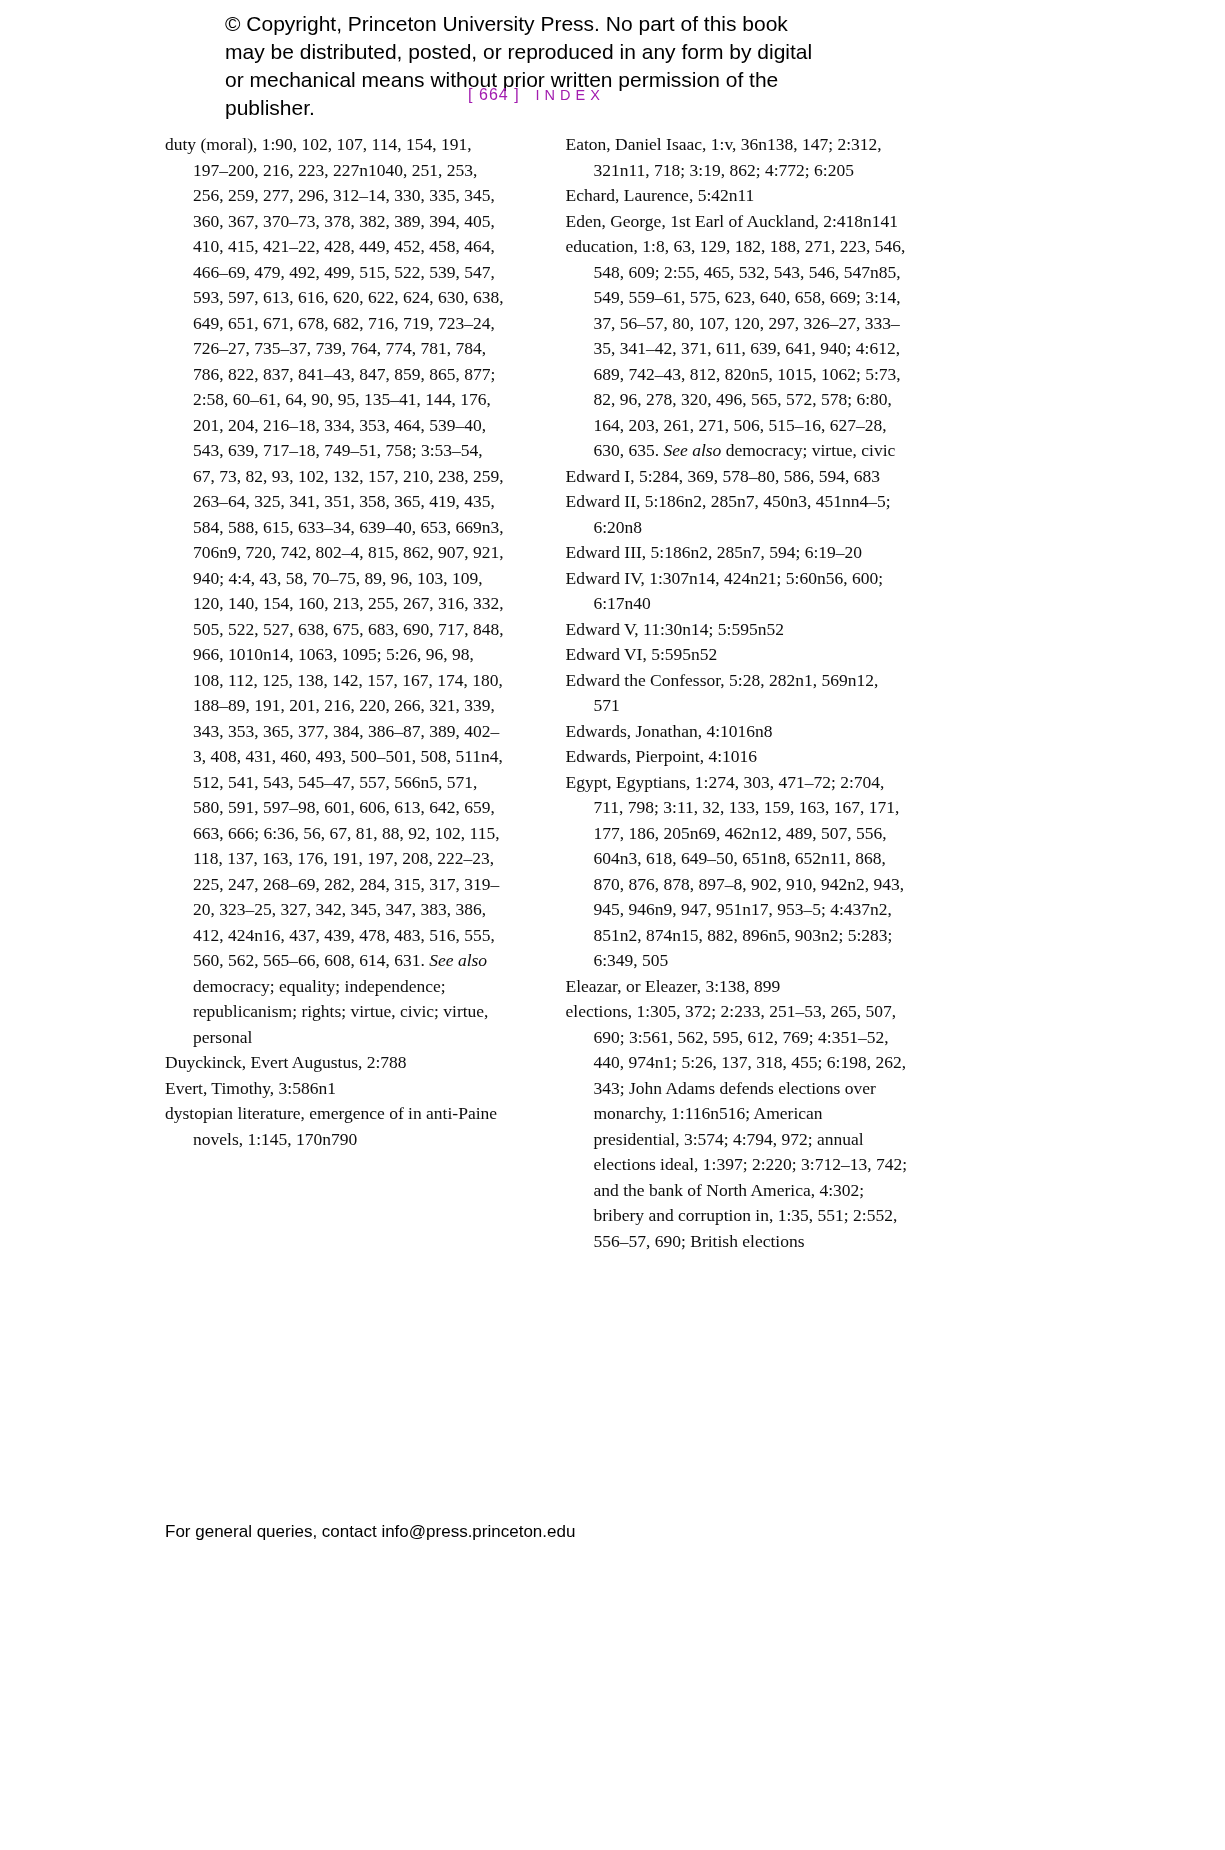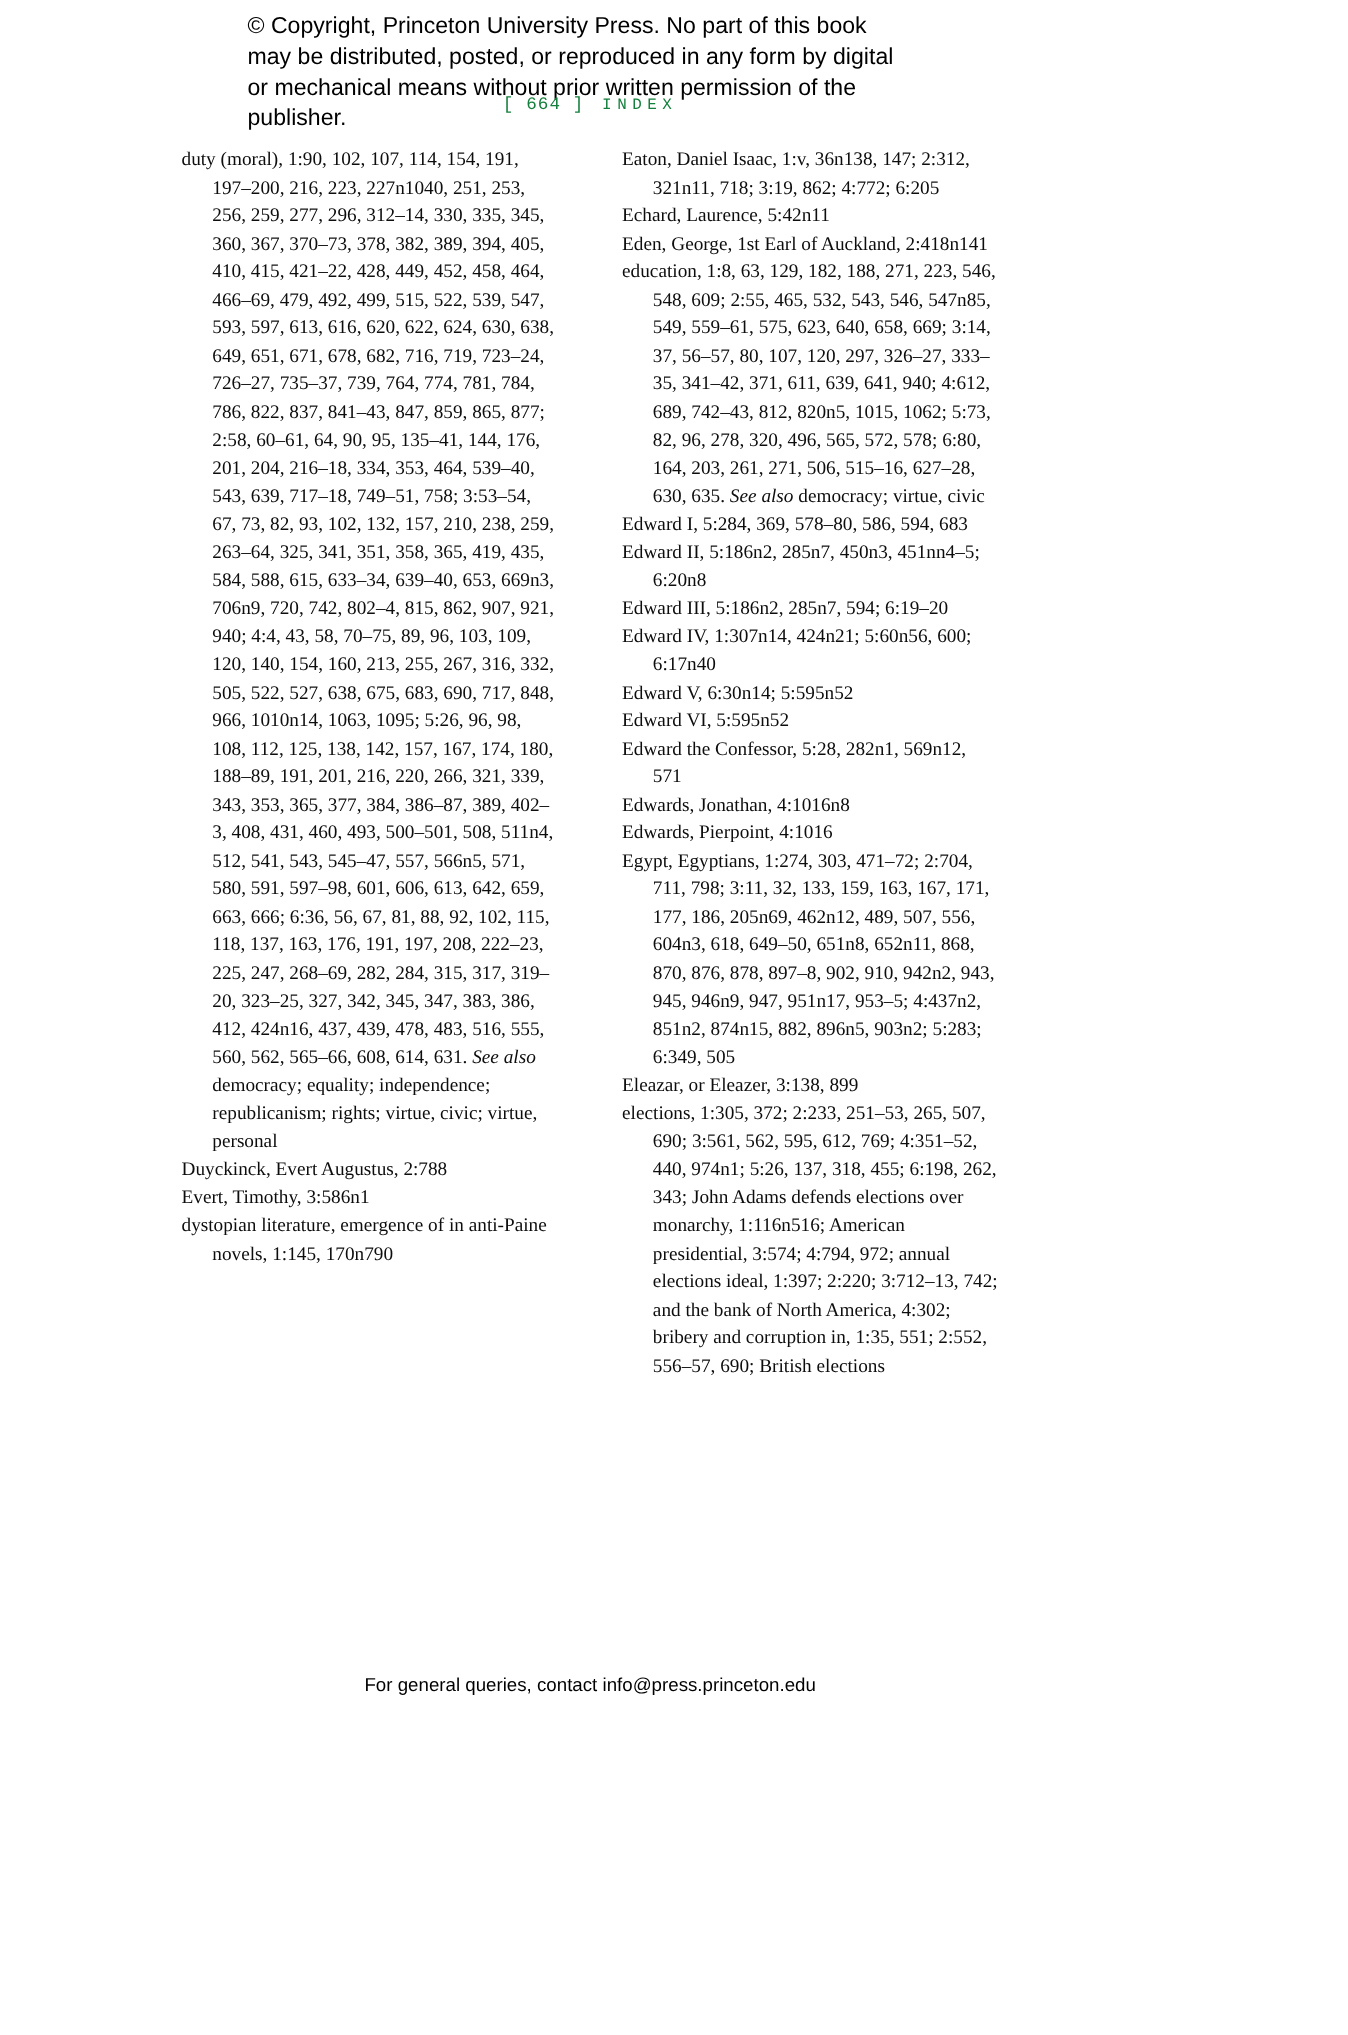--- a/index.html
+++ b/index.html
@@ -20,23 +20,23 @@
     font-size: 21px;
     line-height: 28px;
     color: #000000;
   }
   .page-header {
     position: absolute;
     left: 165px;
     top: 86px;
     width: 743px;
     text-align: center;
-    font-family: Liberation Mono, monospace;
+    font-family: Liberation Sans, sans-serif;
     font-size: 16px;
-    color: #15803d;
+    color: #a21caf;
   }
   .page-number { letter-spacing: 1px; }
   .index-title {
     margin-left: 16px;
     letter-spacing: 5px;
     font-size: 14.5px;
   }
   .columns {
     position: absolute;
     left: 165px;
@@ -55,21 +55,20 @@
     text-align: left;
     color: #0d0d0d;
   }
   .entry.gap { margin-top: 25.5px; }
   .italic { font-style: italic; }
   .footer {
     position: absolute;
     left: 165px;
     top: 1522px;
     width: 743px;
-    text-align: center;
     font-family: "Liberation Sans", sans-serif;
     font-size: 17px;
     color: #000000;
   }
 </style>
 </head>
 <body>
 
 <p class="copyright">© Copyright, Princeton University Press. No part of this book may be distributed, posted, or reproduced in any form by digital or mechanical means without prior written permission of the publisher.</p>
 
@@ -86,21 +85,21 @@
     </div>
   <div class="col">
       <p class="entry"><span>Eaton, Daniel Isaac, 1:v, 36n138, 147; 2:312, 321n11, 718; 3:19, 862; 4:772; 6:205</span></p>
       <p class="entry"><span>Echard, Laurence, 5:42n11</span></p>
       <p class="entry"><span>Eden, George, 1st Earl of Auckland, 2:418n141</span></p>
       <p class="entry"><span>education, 1:8, 63, 129, 182, 188, 271, 223, 546, 548, 609; 2:55, 465, 532, 543, 546, 547n85, 549, 559–61, 575, 623, 640, 658, 669; 3:14, 37, 56–57, 80, 107, 120, 297, 326–27, 333–35, 341–42, 371, 611, 639, 641, 940; 4:612, 689, 742–43, 812, 820n5, 1015, 1062; 5:73, 82, 96, 278, 320, 496, 565, 572, 578; 6:80, 164, 203, 261, 271, 506, 515–16, 627–28, 630, 635. </span><span class="italic">See also</span><span> democracy; virtue, civic</span></p>
       <p class="entry"><span>Edward I, 5:284, 369, 578–80, 586, 594, 683</span></p>
       <p class="entry"><span>Edward II, 5:186n2, 285n7, 450n3, 451nn4–5; 6:20n8</span></p>
       <p class="entry"><span>Edward III, 5:186n2, 285n7, 594; 6:19–20</span></p>
       <p class="entry"><span>Edward IV, 1:307n14, 424n21; 5:60n56, 600; 6:17n40</span></p>
-      <p class="entry"><span>Edward V, 6:30n14; 5:595n52</span></p>
+      <p class="entry"><span>Edward V, 11:30n14; 5:595n52</span></p>
       <p class="entry"><span>Edward VI, 5:595n52</span></p>
       <p class="entry"><span>Edward the Confessor, 5:28, 282n1, 569n12, 571</span></p>
       <p class="entry"><span>Edwards, Jonathan, 4:1016n8</span></p>
       <p class="entry"><span>Edwards, Pierpoint, 4:1016</span></p>
       <p class="entry"><span>Egypt, Egyptians, 1:274, 303, 471–72; 2:704, 711, 798; 3:11, 32, 133, 159, 163, 167, 171, 177, 186, 205n69, 462n12, 489, 507, 556, 604n3, 618, 649–50, 651n8, 652n11, 868, 870, 876, 878, 897–8, 902, 910, 942n2, 943, 945, 946n9, 947, 951n17, 953–5; 4:437n2, 851n2, 874n15, 882, 896n5, 903n2; 5:283; 6:349, 505</span></p>
       <p class="entry"><span>Eleazar, or Eleazer, 3:138, 899</span></p>
       <p class="entry"><span>elections, 1:305, 372; 2:233, 251–53, 265, 507, 690; 3:561, 562, 595, 612, 769; 4:351–52, 440, 974n1; 5:26, 137, 318, 455; 6:198, 262, 343; John Adams defends elections over monarchy, 1:116n516; American presidential, 3:574; 4:794, 972; annual elections ideal, 1:397; 2:220; 3:712–13, 742; and the bank of North America, 4:302; bribery and corruption in, 1:35, 551; 2:552, 556–57, 690; British elections</span></p>
     </div>
 </div>
 

